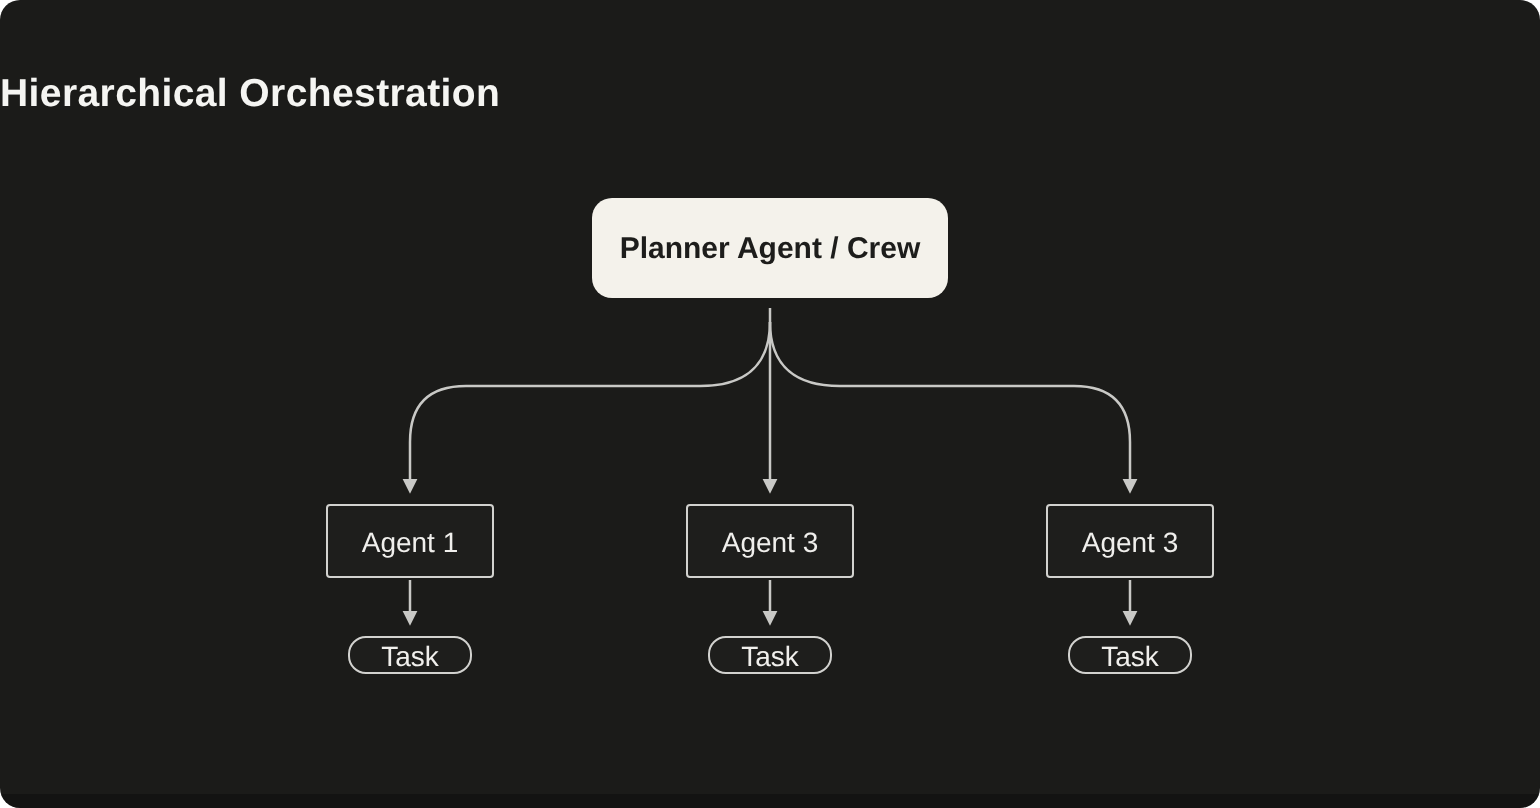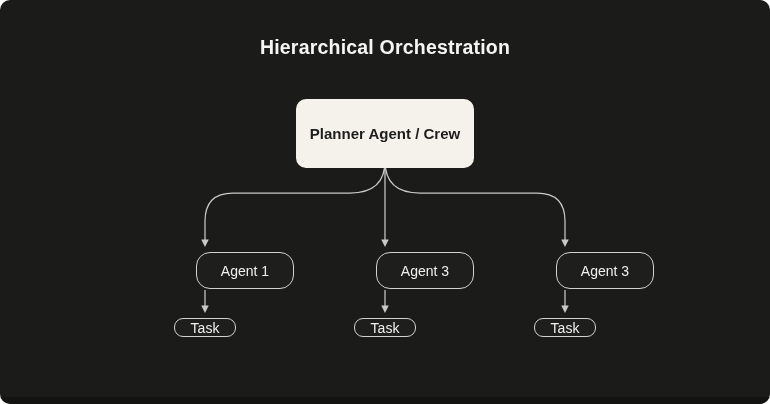--- a/index.html
+++ b/index.html
@@ -30,21 +30,20 @@
   }
   .bottom-edge{
     position:absolute;
     left:0;right:0;bottom:0;
     height:7px;
     background:rgba(0,0,0,0.28);
   }
   .title{
     position:absolute;
     top:36px;left:0;right:0;
-    text-align:center;
     font-size:19.5px;
     font-weight:bold;
     letter-spacing:0.2px;
     color:var(--title-text);
   }
   .connectors{
     position:absolute;
     top:0;left:0;
     width:770px;height:404px;
   }
@@ -57,36 +56,35 @@
     position:absolute;
     transform:translateX(-50%);
     display:flex;
     align-items:center;
     justify-content:center;
     box-sizing:border-box;
     white-space:nowrap;
   }
   .node.root{
     left:385px;top:99px;
-    width:178px;height:69px;
+    width:178px;height:50px;
     background:var(--root-bg);
     border-radius:10px;
     color:var(--root-text);
     font-weight:bold;
     font-size:15px;
   }
   .node.agent{
     top:252px;
-    width:98px;height:37px;
+    width:84px;height:37px;
     background:var(--node-bg);
     border:1.4px solid var(--node-border);
-    border-radius:14px;
+    border-radius:2px;
     color:var(--node-text);
     font-size:14px;
-    margin-left:40px;
   }
   .node.task{
     top:318px;
     width:62px;height:19px;
     background:var(--node-bg);
     border:1.4px solid var(--node-border);
     border-radius:9px;
     color:var(--node-text);
     font-size:14px;
   }

